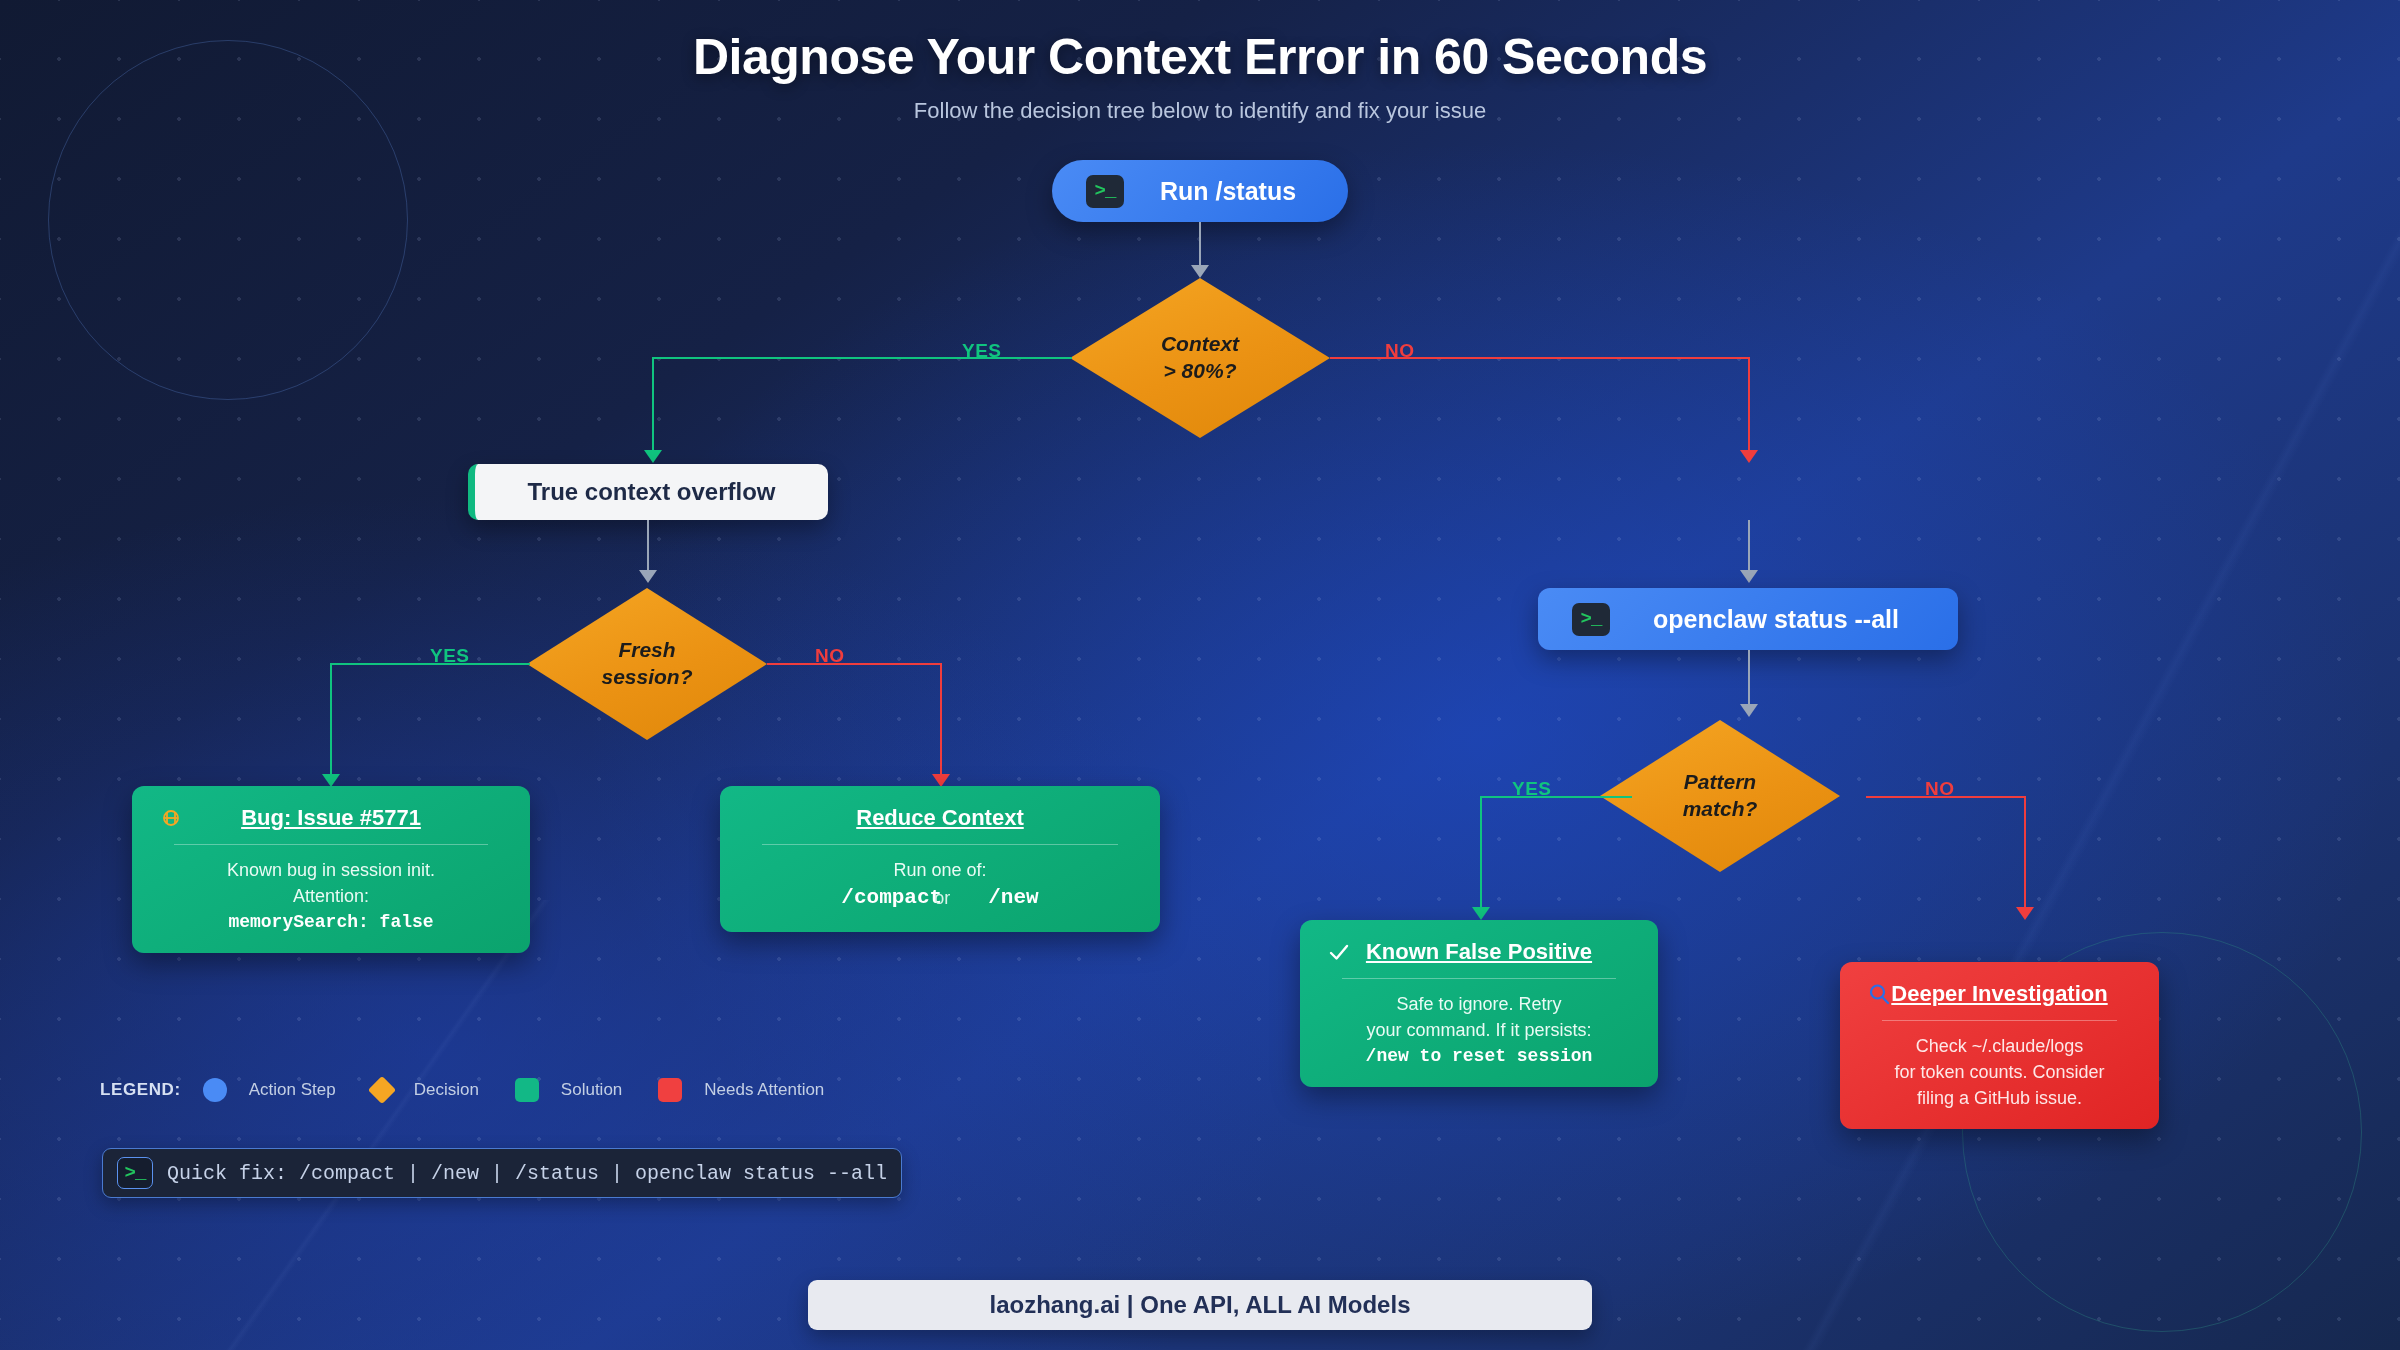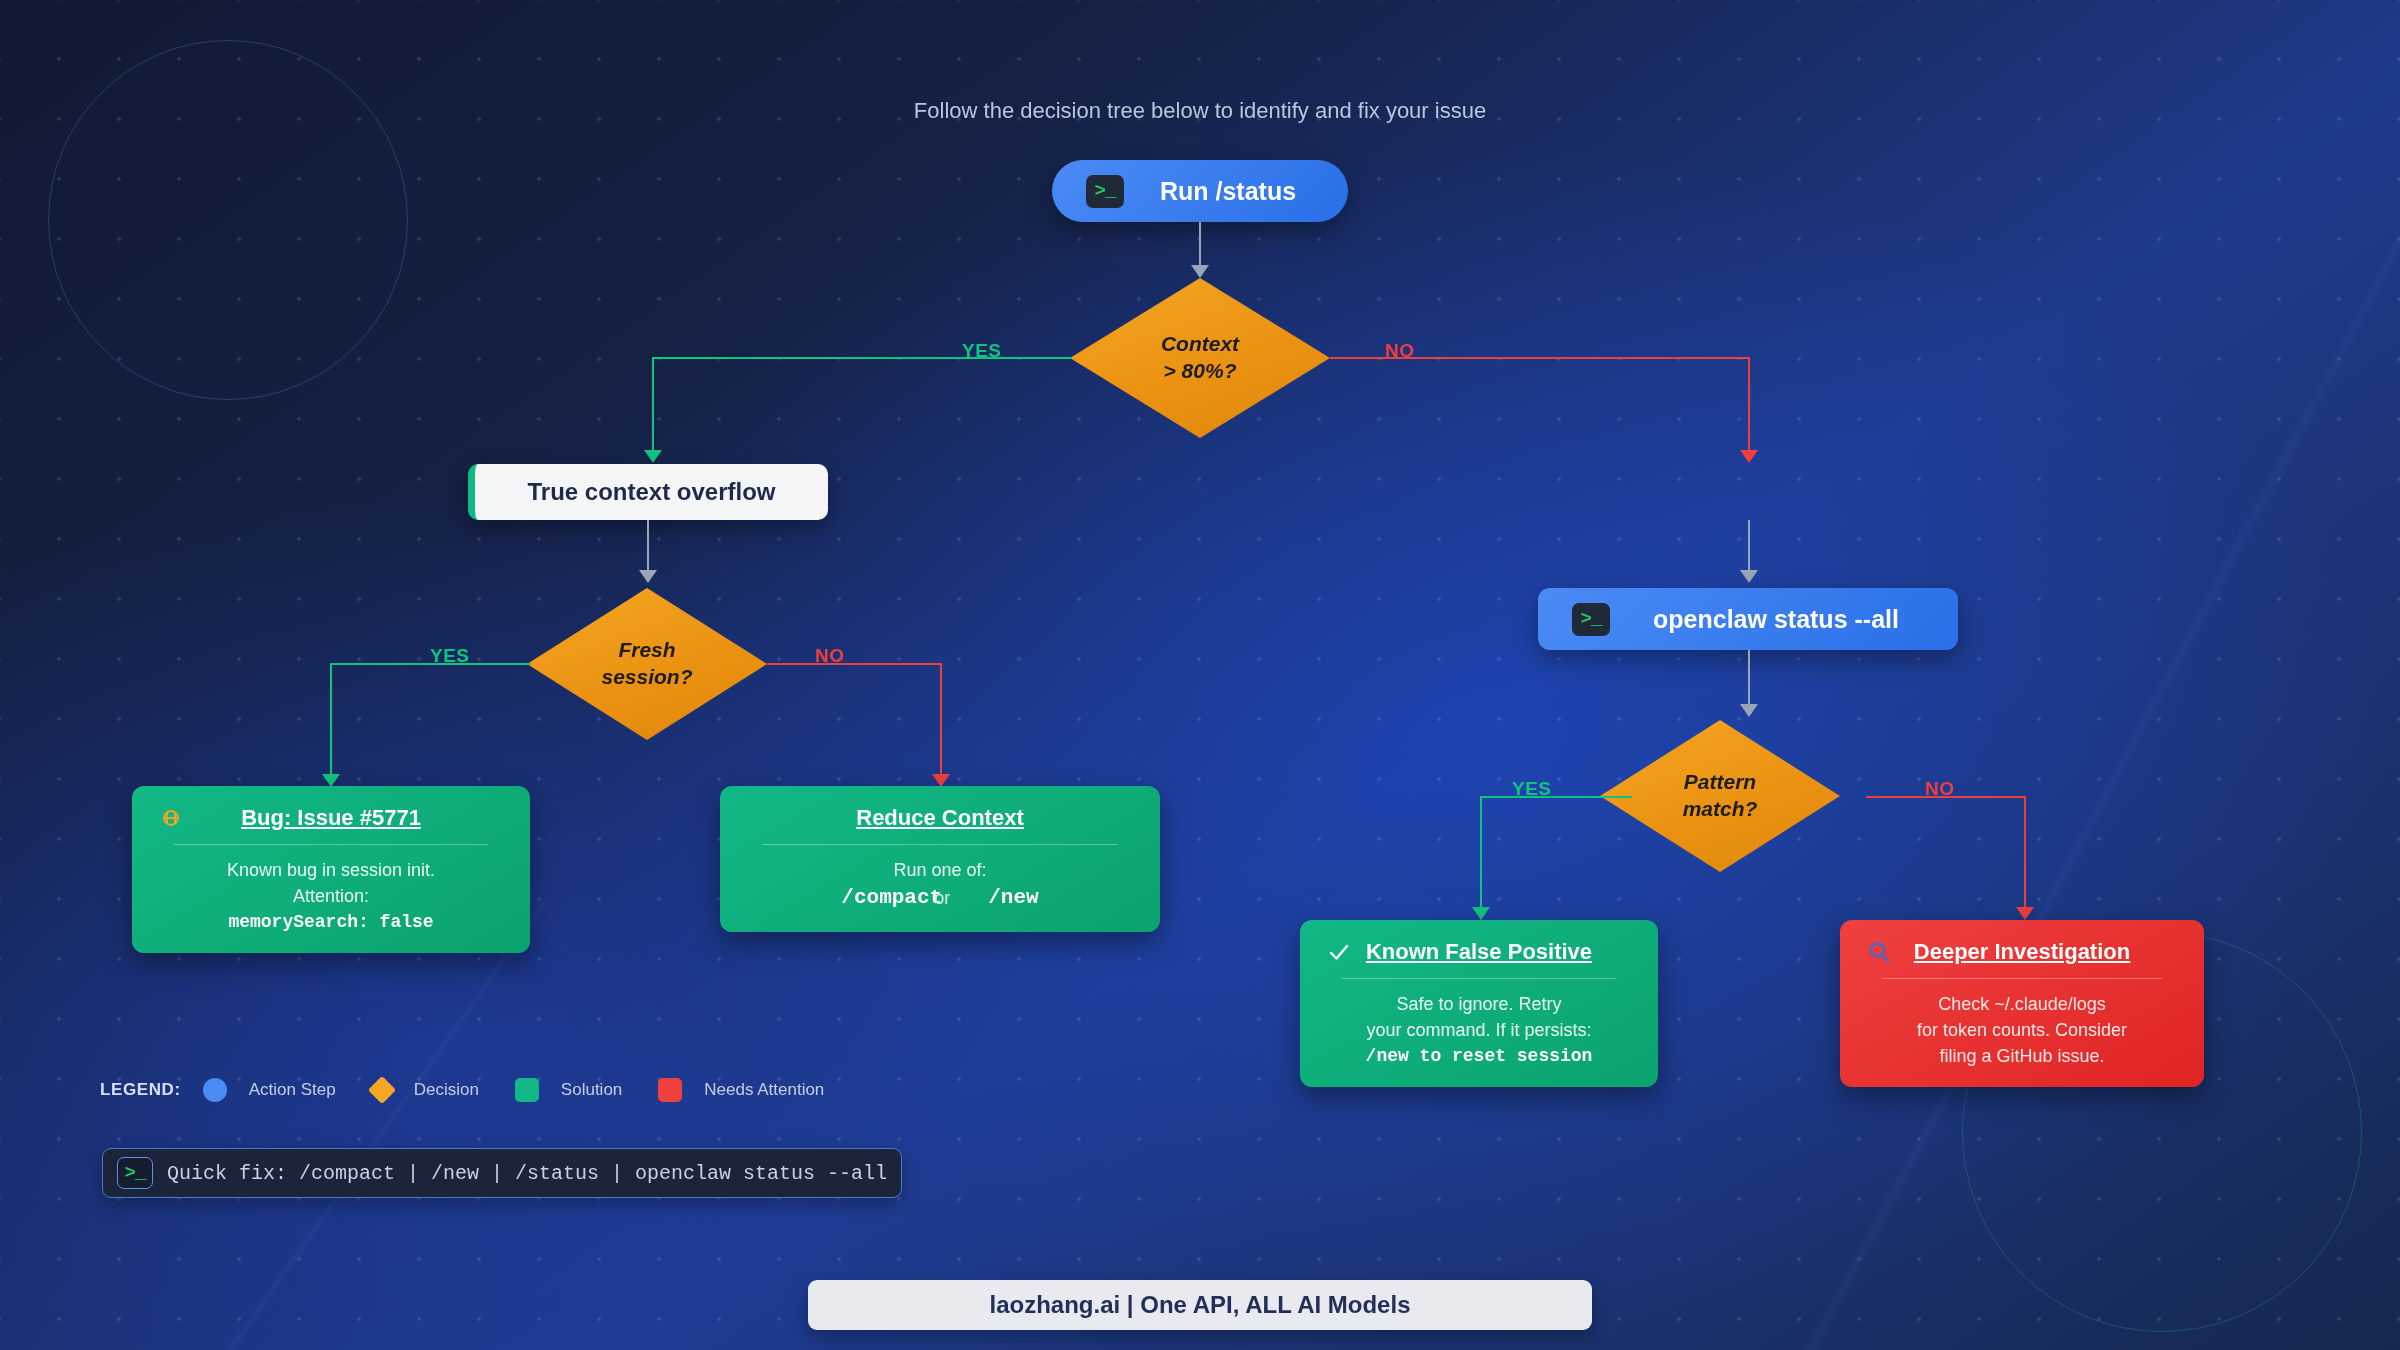--- a/index.html
+++ b/index.html
@@ -184,20 +184,21 @@
 </head>
 <body>
 
 <div id="stage">
   <div class="dots"></div>
   <div class="deco-circle-tl"></div>
   <div class="deco-circle-br"></div>
   <div class="deco-diag"></div>
   <div class="deco-diag2"></div>
 
+  <div id="title">Diagnose Your Context Error in 60 Seconds</div>
   <div id="subtitle">Follow the decision tree below to identify and fix your issue</div>
 
   <div class="node" style="left:1052px; top:160px; width:296px;">
     <div class="pill">
       <div class="term-ico">&gt;_</div>
       <div class="label">Run /status</div>
     </div>
   </div>
 
   <div class="conn">
@@ -351,21 +352,21 @@
         <div>Run one of:</div>
         <div class="cmdrow">
           <span class="mono">/compact</span>
           <span class="orword" style="margin-left:-10px;">or</span>
           <span class="mono" style="margin-left:36px;">/new</span>
         </div>
       </div>
     </div>
   </div>
 
-  <div class="node" style="left:1840px; top:920px; width:364px;">
+  <div class="node" style="left:1840px; top:962px; width:319px;">
     <div class="card attention">
       <div class="chead">
         <span class="cicon">
           <svg width="24" height="24" viewBox="0 0 24 24" fill="none" stroke="#2a6fe8" stroke-width="2.2" stroke-linecap="round">
             <circle cx="10.5" cy="10" r="6.5"></circle>
             <line x1="15.2" y1="15" x2="21" y2="21"></line>
           </svg>
         </span>
         <span class="ctitle">Deeper Investigation</span>
       </div>

